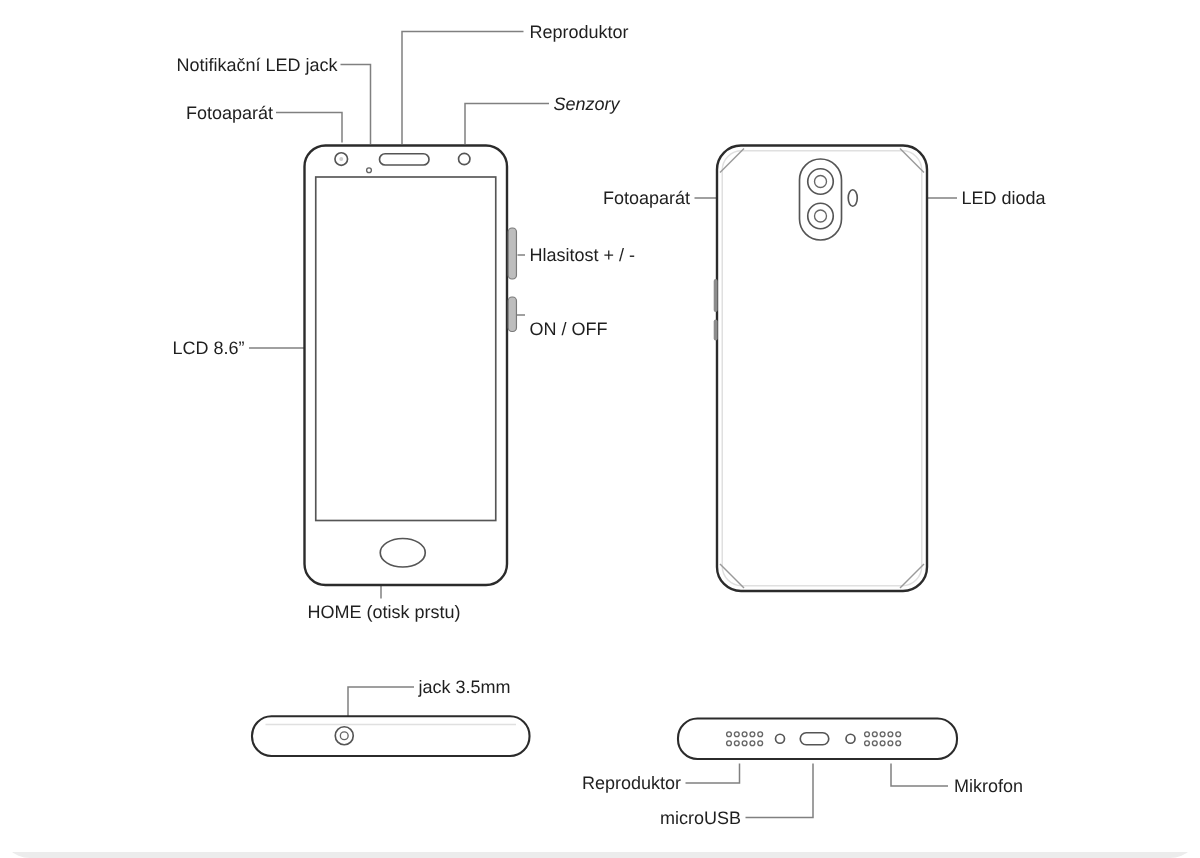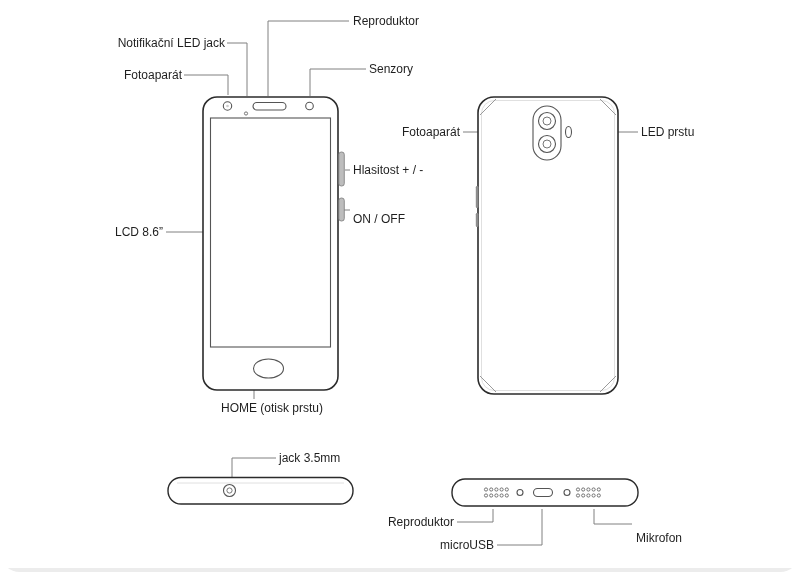--- a/index.html
+++ b/index.html
@@ -118,26 +118,26 @@
         <circle class="detail-thin" cx="588.4" cy="495.5" r="1.6"></circle>
         <circle class="detail-thin" cx="593.6" cy="495.5" r="1.6"></circle>
         <circle class="detail-thin" cx="598.8" cy="495.5" r="1.6"></circle>
       </g>
     </g>
   </svg>
 
   <div class="label" style="left:353px;top:14px;">Reproduktor</div>
   <div class="label" style="right:575px;top:36px;">Notifikační LED jack</div>
   <div class="label" style="right:618px;top:68px;">Fotoaparát</div>
-  <div class="label" style="left:369px;top:62px;">Senzory</div>
+  <div class="label" style="left:369px;top:62px;font-style:italic;">Senzory</div>
   <div class="label" style="left:353px;top:163px;">Hlasitost + / -</div>
   <div class="label" style="left:353px;top:212px;">ON / OFF</div>
   <div class="label" style="right:637px;top:225px;">LCD 8.6”</div>
-  <div class="label" style="left:221px;top:401px;text-align:right;">HOME (otisk prstu)</div>
+  <div class="label" style="left:205px;top:401px;text-align:right;">HOME (otisk prstu)</div>
   <div class="label" style="right:340px;top:125px;">Fotoaparát</div>
-  <div class="label" style="left:641px;top:125px;">LED prstu</div>
+  <div class="label" style="left:641px;top:125px;">LED dioda</div>
   <div class="label" style="left:279px;top:451px;">jack 3.5mm</div>
   <div class="label" style="right:346px;top:515px;">Reproduktor</div>
   <div class="label" style="right:306px;top:538px;">microUSB</div>
-  <div class="label" style="left:636px;top:517px;margin-top:14px;">Mikrofon</div>
+  <div class="label" style="left:636px;top:517px;">Mikrofon</div>
 
   <div class="bottom-edge"></div>
 </div>
 
 </body></html>

